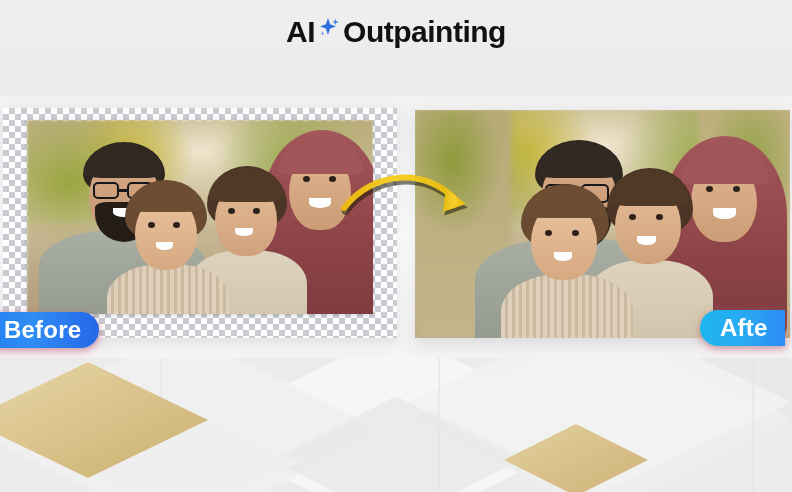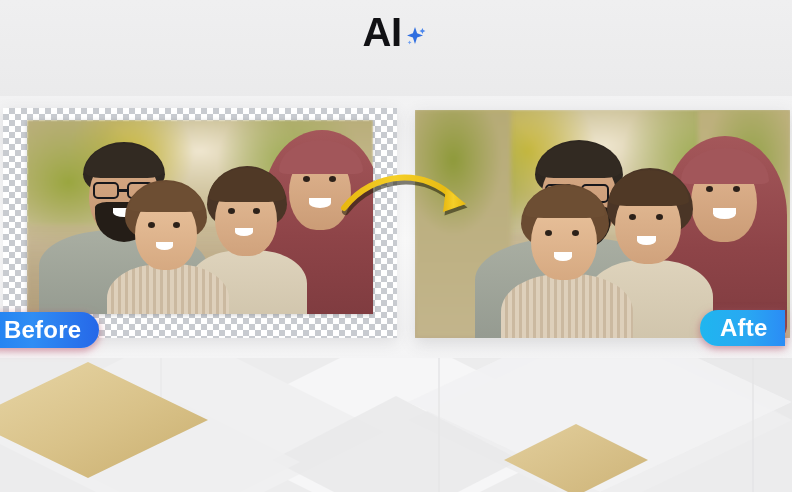--- a/index.html
+++ b/index.html
@@ -27,21 +27,21 @@
     background:linear-gradient(180deg,#f2f2f3 0%, #ffffff 55%, #f4f4f5 100%);
   }
 
   
   .title-wrap {
     position:absolute; left:0; top:4px; width:792px; height:56px;
     display:flex; align-items:center; justify-content:center;
     z-index:6;
   }
   .title {
-    font-size:40px; font-weight:700; letter-spacing:-0.5px;
+    font-size:30px; font-weight:700; letter-spacing:-0.5px;
     color:#111114; line-height:1; white-space:nowrap;
     display:flex; align-items:flex-end;
   }
   .sparkle-icon { display:inline-block; width:26px; height:30px; margin:0 2px 0 0; position:relative; top:-4px; }
 
   
   .before-card {
     position:absolute; left:3px; top:108px; width:394px; height:230px;
     z-index:5;
     background-color:#ffffff;
@@ -169,20 +169,21 @@
 <div class="title-wrap">
   <div class="title">
     <span>AI</span>
     <span class="sparkle-icon">
       <svg viewBox="0 0 26 30" width="26" height="30">
         <path d="M13 5 L15.1 11.2 L21 13.4 L15.1 15.6 L13 22 L10.9 15.6 L5 13.4 L10.9 11.2 Z" fill="#2f6ee0"></path>
         <path d="M20.4 6.0 L21.3 8.1 L23.4 9.0 L21.3 9.9 L20.4 12.0 L19.5 9.9 L17.4 9.0 L19.5 8.1 Z" fill="#4a86ee"></path>
         <path d="M7.6 18.4 L8.2 19.8 L9.6 20.4 L8.2 21.0 L7.6 22.4 L7.0 21.0 L5.6 20.4 L7.0 19.8 Z" fill="#6fa0f2"></path>
       </svg>
     </span>
+    <span> Outpainting</span>
   </div>
 </div>
 
 <div class="before-card">
   <div class="before-photo">
     <div class="scene">
       <div class="bg-blur"></div>
       <div class="ground"></div>
 
       <div class="person" style="left:18px;top:26px;width:150px;height:168px;">

